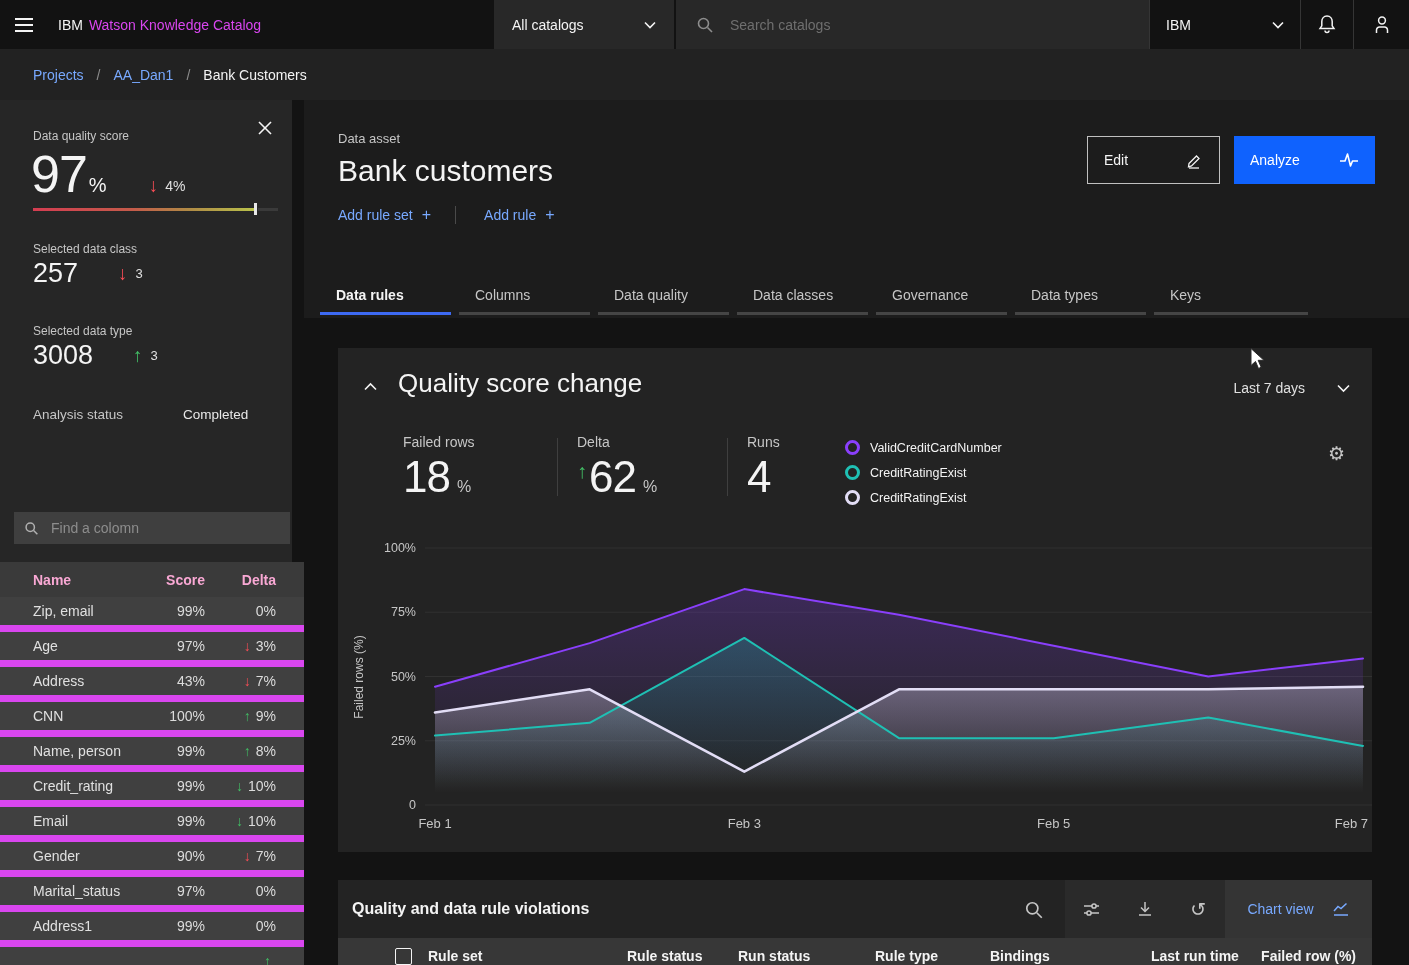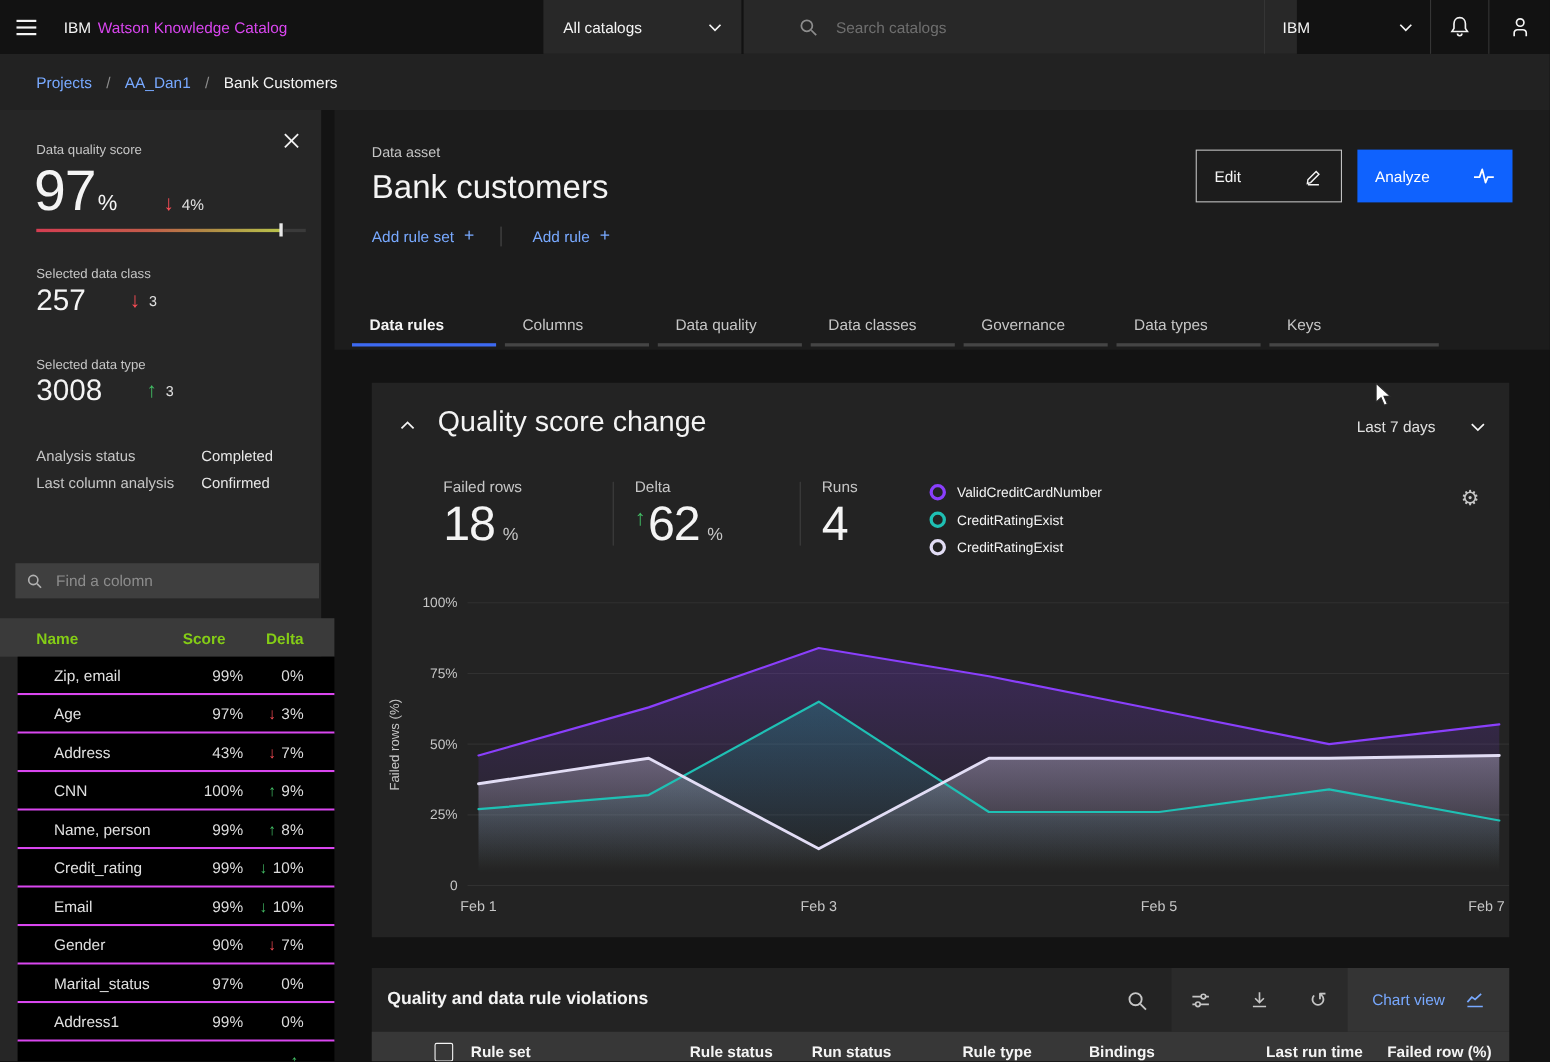--- a/index.html
+++ b/index.html
@@ -4,21 +4,21 @@
 <style>
   html,body{margin:0;padding:0;background:#131313;}
   #app{position:relative;width:1409px;height:965px;overflow:hidden;background:#131313;
        font-family:"Liberation Sans","DejaVu Sans",sans-serif;color:#f4f4f4;}
   
   .topnav{position:absolute;left:0;top:0;width:1409px;height:49px;background:#121212;}
   .nav-menu{position:absolute;left:12px;top:12px;width:26px;height:26px;background:none;border:none;cursor:pointer;padding:0;}
   .brand{position:absolute;left:58px;top:0;height:49px;display:flex;align-items:center;gap:6px;font-size:14px;}
   .brand .bp{font-weight:400;color:#f4f4f4;}
   .brand .bn{font-weight:400;color:#d946ef;}
-  .nav-seg{position:absolute;top:0;height:49px;background:#282828;display:flex;align-items:center;padding-left:30px;}
+  .nav-seg{position:absolute;top:0;height:49px;background:#282828;display:flex;align-items:center;}
   .seg-catalogs{left:494px;width:180px;justify-content:space-between;padding:0 18px;box-sizing:border-box;font-size:14px;color:#f4f4f4;cursor:pointer;}
   .seg-search{left:676px;width:473px;}
   .seg-search svg{margin-left:20px;}
   .seg-search input{flex:1;margin:0 14px;background:transparent;border:none;outline:none;color:#f4f4f4;font-size:14px;font-family:inherit;}
   .seg-search input::placeholder{color:#6f6f6f;}
   .nav-account{position:absolute;left:1149px;top:0;width:152px;height:49px;border-left:1px solid #353535;border-right:1px solid #353535;
       display:flex;align-items:center;justify-content:space-between;padding:0 16px;box-sizing:border-box;font-size:14px;cursor:pointer;}
   .nav-ibtn{position:absolute;top:0;height:49px;background:none;border:none;cursor:pointer;display:flex;align-items:center;justify-content:center;}
   .btn-bell{left:1301px;width:53px;border-right:1px solid #353535;}
   .btn-user{left:1355px;width:54px;}
@@ -45,24 +45,24 @@
   .mini-delta{margin-left:40px;font-size:13px;color:#e0e0e0;display:flex;align-items:center;gap:8px;}
   .kv{position:absolute;left:33px;top:302px;width:250px;}
   .kv-row{display:flex;height:25px;align-items:center;font-size:13.5px;}
   .kv-k{width:150px;color:#c6c6c6;}
   .kv-v{color:#e8e8e8;}
   .sb-search{position:absolute;left:14px;top:412px;width:276px;height:32px;background:#3f3f3f;display:flex;align-items:center;}
   .sb-search svg{margin-left:10px;}
   .sb-search input{flex:1;margin:0 10px;background:transparent;border:none;outline:none;color:#f4f4f4;font-size:14px;font-family:inherit;}
   .sb-search input::placeholder{color:#8d8d8d;}
   .sb-grid{display:grid;grid-template-columns:110px 62px auto;padding:0 28px 0 33px;align-items:center;box-sizing:border-box;}
-  .sb-thead{position:absolute;left:0;top:462px;width:304px;height:35px;background:#3a3a3a;font-weight:700;font-size:14px;color:#84cc16;}
+  .sb-thead{position:absolute;left:0;top:462px;width:304px;height:35px;background:#3a3a3a;font-weight:700;font-size:14px;color:#f9a8d4;}
   .sb-thead .h-score,.sb-thead .h-delta{text-align:right;}
   .sb-rows{position:absolute;left:0;top:497px;width:304px;}
-  .sb-row{height:35px;border-bottom:2px solid #d946ef;background:#000000;font-size:14px;color:#e0e0e0;cursor:pointer;margin-left:16px;}
+  .sb-row{height:35px;border-bottom:7px solid #d946ef;background:#404040;font-size:14px;color:#e0e0e0;cursor:pointer;}
   .cell-score{text-align:right;color:#dcdcdc;}
   .cell-delta{display:flex;justify-content:flex-end;align-items:center;gap:5px;color:#dcdcdc;}
   .arrow{font-size:14px;line-height:1;}
   .arrow.red{color:#fa4d56;}
   .arrow.green{color:#42be65;}
   .arrow.big{font-size:19px;}
   
   .main-hd{position:absolute;left:304px;top:100px;width:1105px;height:218px;background:#1c1c1c;}
   .asset-label{position:absolute;left:34px;top:31px;font-size:13px;color:#c6c6c6;}
   .asset-title{position:absolute;left:34px;top:54px;font-size:30px;font-weight:300;color:#f4f4f4;}
@@ -208,24 +208,20 @@
       <span class="mini-delta">
         <span class="arrow green big">↑</span>
         <span>3</span>
       </span>
     </div>
 
     <div class="kv" id="sb-details">
         <div class="kv-row">
           <span class="kv-k">Analysis status</span>
           <span class="kv-v">Completed</span>
-        </div>
-        <div class="kv-row">
-          <span class="kv-k">Last column analysis</span>
-          <span class="kv-v">Confirmed</span>
         </div>
       </div>
 
     <div class="sb-search">
       <svg width="15" height="15" viewBox="0 0 18 18">
         <circle cx="7.5" cy="7.5" r="5" fill="none" stroke="#b0b0b0" stroke-width="1.8"></circle>
         <line x1="11.5" y1="11.5" x2="16" y2="16" stroke="#b0b0b0" stroke-width="1.8"></line>
       </svg>
       <input placeholder="Find a colomn" style="">
     </div>

